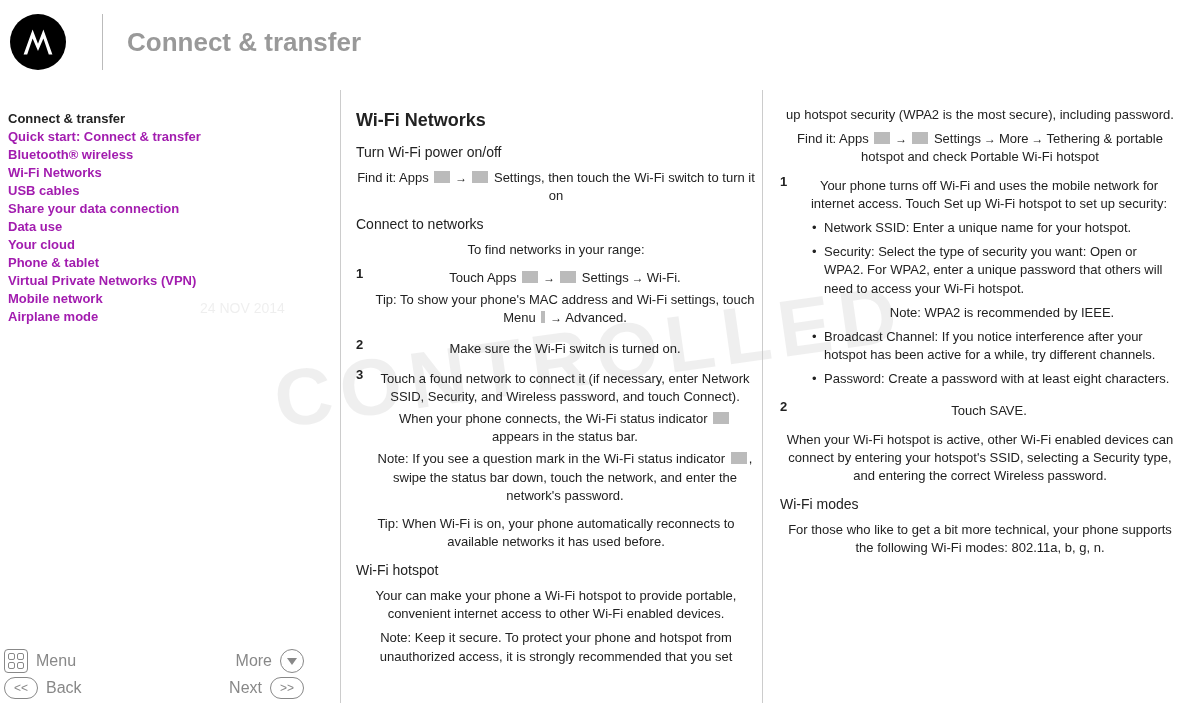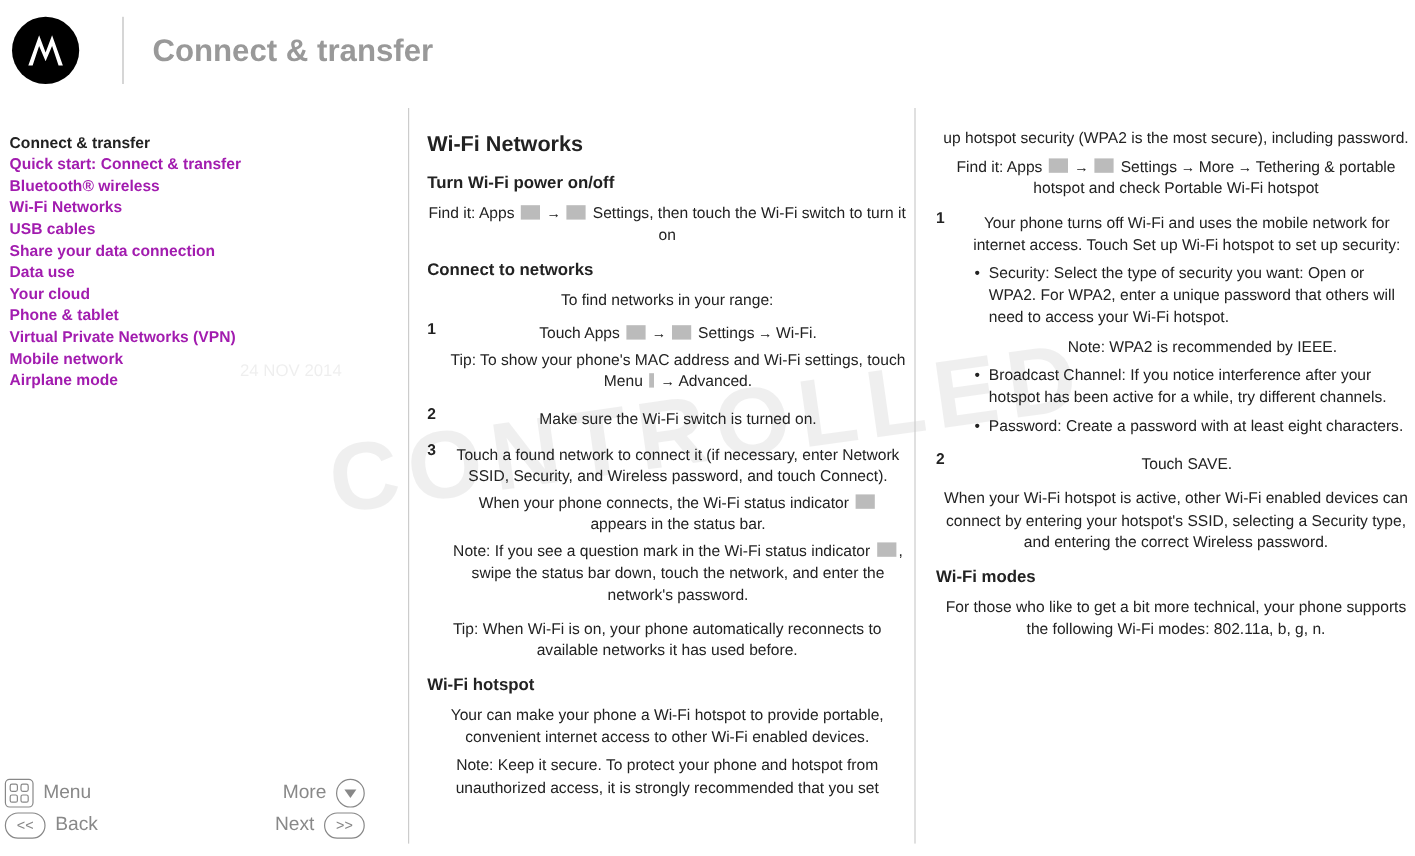--- a/index.html
+++ b/index.html
@@ -30,21 +30,21 @@
 
   .divider { position: absolute; top: 90px; bottom: 10px; width: 1px; background: #ccc; }
   .div1 { left: 340px; }
   .div2 { left: 762px; }
 
   .col { position: absolute; top: 100px; bottom: 10px; width: 400px; font-size: 13px; line-height: 1.4; }
   .col1 { left: 356px; }
   .col2 { left: 780px; }
 
   h2 { font-size: 18px; font-weight: 700; margin: 8px 0 6px; }
-  h3 { font-size: 14px; font-weight: 700; margin: 10px 0 4px; }
+  h3 { font-size: 14px; font-weight: 400; margin: 10px 0 4px; }
   .col p { margin: 6px 0; text-align: center; }
   .b { font-weight: 400; }
 
   ol.steps { list-style: none; margin: 4px 0; padding: 0; }
   ol.steps > li { display: flex; margin: 4px 0; }
   ol.steps > li > .num { font-weight: 700; width: 18px; flex-shrink: 0; }
   ol.steps > li > .body { flex: 1; }
   ol.steps > li > .body p { margin: 4px 0; }
 
   ul.bul { list-style: none; margin: 4px 0 4px 14px; padding: 0; }
@@ -162,20 +162,21 @@
     <span class="b">Find it:</span> <span>Apps</span>
     <span class="chip"></span><span class="arrow">→</span><span class="chip"></span>
     <span class="b">Settings</span><span class="arrow">→</span><span class="b">More</span><span class="arrow">→</span><span class="b">Tethering &amp; portable hotspot</span><span> and check </span><span class="b">Portable Wi-Fi hotspot</span>
   </p>
   <ol class="steps">
     <li>
         <span class="num">1</span>
         <div class="body">
       <p><span>Your phone turns off Wi-Fi and uses the mobile network for internet access. Touch </span><span class="b">Set up Wi-Fi hotspot</span><span> to set up security:</span></p>
       <ul class="bul">
+        <li><span class="b">Network SSID</span><span>: Enter a unique name for your hotspot.</span></li>
         <li><span class="b">Security</span><span>: Select the type of security you want: </span><span class="b">Open</span><span> or </span><span class="b">WPA2</span><span>. For </span><span class="b">WPA2</span><span>, enter a unique password that others will need to access your Wi-Fi hotspot.</span>
           <p style="margin-top:6px"><span class="b">Note: WPA2</span><span> is recommended by IEEE.</span></p>
         </li>
         <li><span class="b">Broadcast Channel</span><span>: If you notice interference after your hotspot has been active for a while, try different channels.</span></li>
         <li><span class="b">Password</span><span>: Create a password with at least eight characters.</span></li>
       </ul>
     </div>
       </li>
     <li>
         <span class="num">2</span>

